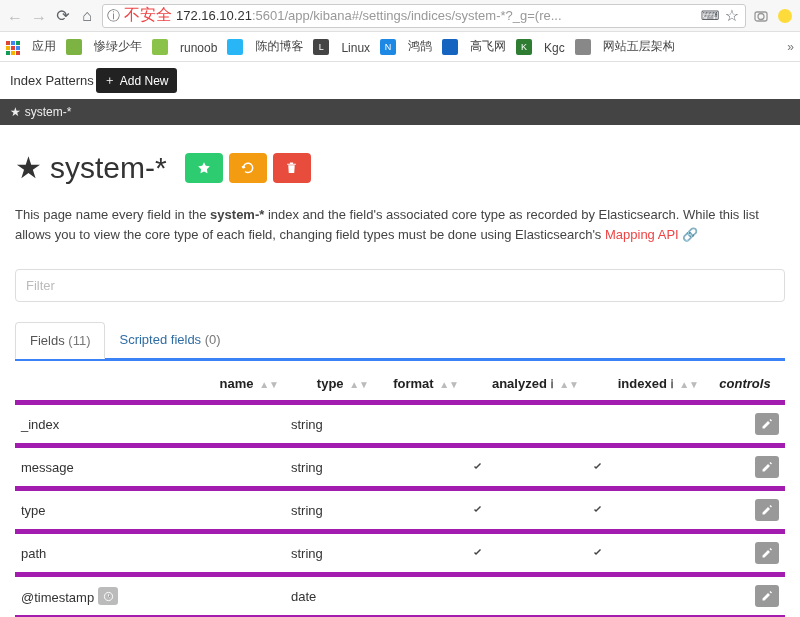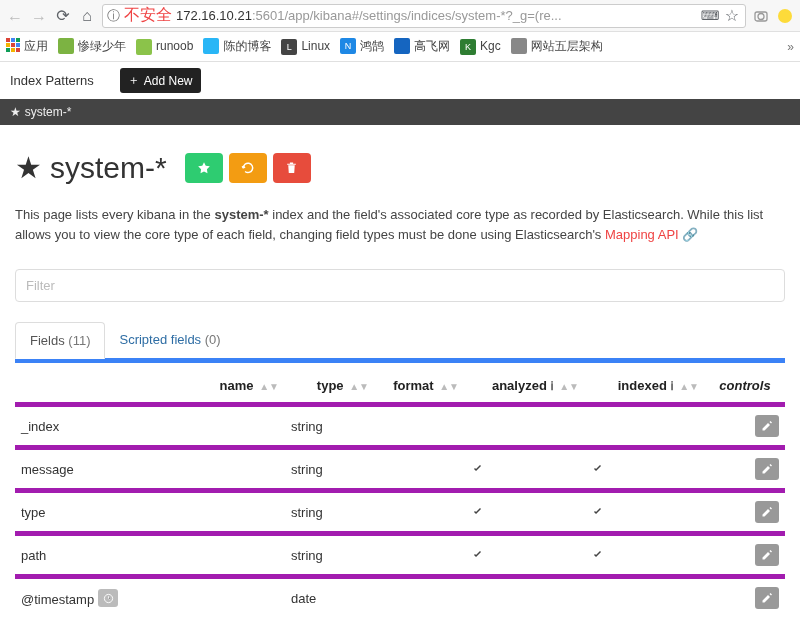--- a/index.html
+++ b/index.html
@@ -10,44 +10,44 @@
 .chrome-icon { width: 18px; height: 18px; display: inline-flex; align-items: center; justify-content: center; color: #5f6368; font-size: 16px; cursor: pointer; }
 .chrome-icon.disabled { color: #bdbdbd; }
 .url-bar { flex: 1; display: flex; align-items: center; border: 1px solid #ccc; border-radius: 3px; background: #fff; height: 24px; padding: 0 4px; gap: 4px; font-size: 13px; color: #333; }
 .url-bar .info { color: #777; font-size: 13px; }
 .url-bar .insecure { color: #ef4444; font-size: 16px; }
 .url-bar .url { flex: 1; white-space: nowrap; overflow: hidden; color: #999; }
 .url-bar .url .host { color: #333; }
 .ext-icon { width: 18px; height: 18px; display: inline-flex; align-items: center; justify-content: center; }
 
 .bookmarks-bar { display: flex; align-items: center; padding: 4px 6px; background: #fff; border-bottom: 1px solid #e0e0e0; height: 30px; gap: 10px; font-size: 12px; color: #444; }
-.bk-item { display: flex; align-items: flex-start; gap: 4px; cursor: pointer; }
+.bk-item { display: flex; align-items: flex-end; gap: 12px; cursor: pointer; }
 .bk-ico { width: 16px; height: 16px; display: inline-block; border-radius: 2px; }
 .bookmarks-bar .more { margin-left: auto; color: #777; }
 
 
-.page-topbar { display: flex; align-items: center; padding: 6px 10px; background: #fff; gap: 26px; }
+.page-topbar { display: flex; align-items: center; padding: 6px 10px; background: #fff; gap: 2px; }
 .btn-dark { background: #222; color: #fff; border-radius: 3px; padding: 4px 8px; font-size: 12px; display: inline-flex; align-items: center; gap: 4px; cursor: pointer; }
 .breadcrumb-bar { background: #444; color: #eee; padding: 6px 10px; font-size: 12px; display: flex; align-items: center; gap: 4px; }
 
 .content { padding: 25px 15px 0 15px; }
 .title-row { display: flex; align-items: center; gap: 18px; margin-bottom: 20px; }
 .title { font-size: 30px; font-weight: 400; color: #333; display: flex; align-items: center; gap: 8px; }
 .btn { display: inline-flex; align-items: center; justify-content: center; width: 38px; height: 30px; border-radius: 4px; color: #fff; cursor: pointer; }
 .btn-green { background: #2ecc71; }
 .btn-orange { background: #f39c12; }
 .btn-red { background: #e74c3c; }
 
 .desc { font-size: 13px; color: #444; line-height: 1.5; margin-bottom: 25px; }
 .desc a { color: #ef4444; text-decoration: none; }
 
 .filter-input { width: 100%; border: 1px solid #ddd; border-radius: 4px; padding: 8px 10px; font-size: 13px; color: #333; margin-bottom: 20px; }
 .filter-input::placeholder { color: #bbb; }
 
-.tabs { display: flex; border-bottom: 5px solid #3b82f6; }
+.tabs { display: flex; border-bottom: 3px solid #3b82f6; }
 .tab { padding: 10px 14px; font-size: 13px; color: #2e6da4; cursor: pointer; }
 .tab.active { border: 1px solid #ddd; border-bottom: 1px solid #fff; border-radius: 4px 4px 0 0; margin-bottom: -1px; color: #555; }
 .tab .count { color: #777; }
 
 table { width: 100%; border-collapse: collapse; margin-top: 6px; }
 th { text-align: right; padding: 8px 6px; font-weight: bold; font-size: 13px; color: #222; }
 th.right { text-align: center; font-style: italic; }
 td { padding: 8px 6px; border-top: 5px solid #a21caf; font-size: 13px; color: #333; }
 td.center { text-align: center; }
 td.right { text-align: right; }
@@ -171,21 +171,21 @@
       </span>
       <span class="btn btn-red">
         <svg width="13" height="14" viewBox="0 0 24 24">
             <path fill="#fff" d="M6 7h12l-1 14H7zM4 4h16v2H4zM9 2h6v2H9z"></path>
           </svg>
       </span>
     </div>
   </div>
 
   <p class="desc">
-    <span>This page lists every kibana in the </span><b>system-*</b><span> index and the field's associated core type as recorded by Elasticsearch. While this list allows you to view the core type of each field, changing field types must be done using Elasticsearch's </span><a href="#">Mapping API</a>
+    <span>This page name every field in the </span><b>system-*</b><span> index and the field's associated core type as recorded by Elasticsearch. While this list allows you to view the core type of each field, changing field types must be done using Elasticsearch's </span><a href="#">Mapping API</a>
     <span style="color:#2e6da4">🔗</span>
   </p>
 
   <input class="filter-input" placeholder="Filter" style="">
 
   <div class="tabs">
     <div class="tab active">
       <span>Fields</span>
       <span class="count">(11)</span>
     </div>

